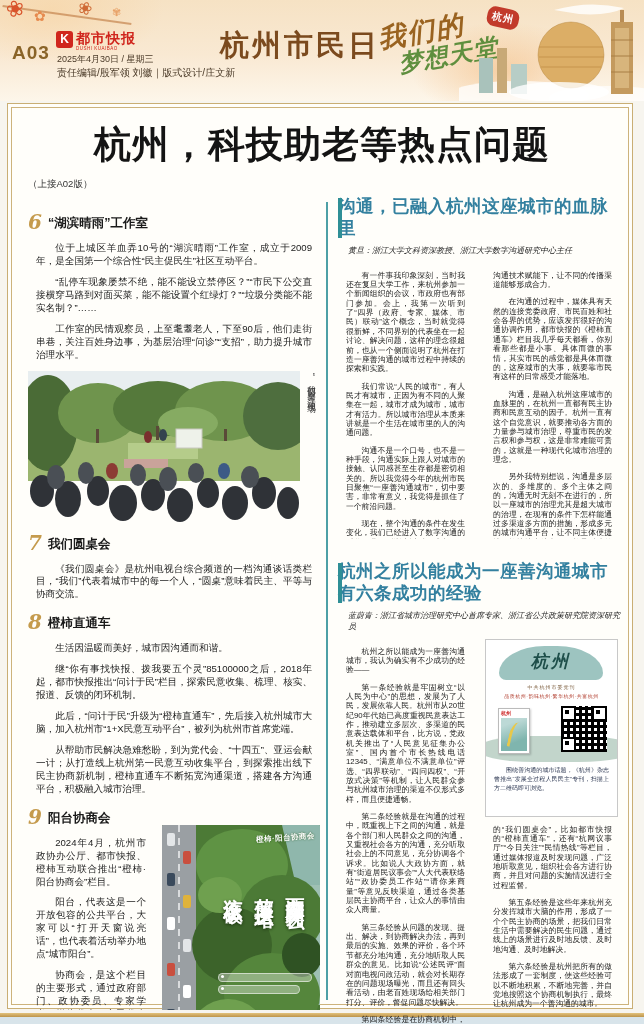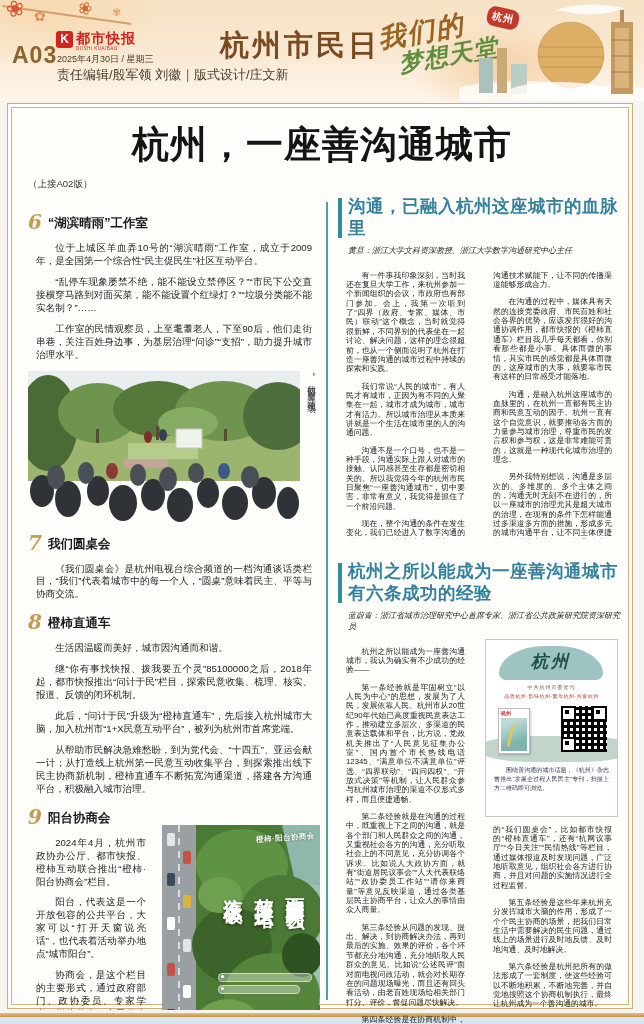--- a/index.html
+++ b/index.html
@@ -12,27 +12,27 @@
       radial-gradient(130px 70px at 78% 70%, rgba(243,183,120,.55), rgba(243,183,120,0) 70%),
       radial-gradient(160px 80px at 8% 10%, rgba(247,210,160,.6), rgba(247,210,160,0) 70%),
       linear-gradient(180deg,#f6e2c4 0%,#f9e9d3 55%,#fdf6ea 100%);
     overflow:hidden;}
   .flower{position:absolute;color:#dd6437;}
   .f1{left:6px;top:-4px;font-size:22px;transform:rotate(-15deg);color:#d9542b;}
   .f2{left:34px;top:8px;font-size:14px;color:#e68a4e;}
   .f3{left:78px;top:-2px;font-size:17px;transform:rotate(20deg);color:#cf6a35;}
   .f4{left:112px;top:6px;font-size:11px;color:#e8a268;}
   .branch{position:absolute;left:2px;top:14px;width:130px;height:1.5px;background:#c5854e;transform:rotate(8deg);opacity:.7;}
-  .pageno{position:absolute;left:12px;top:42px;font-size:23px;font-weight:bold;color:#8a6428;letter-spacing:1px;}
+  .pageno{position:absolute;left:12px;top:42px;font-size:19px;font-weight:bold;color:#8a6428;letter-spacing:1px;}
   .brandrow{position:absolute;left:56px;top:30px;display:flex;align-items:center;}
   .brand-k{width:17px;height:17px;background:#d0261d;color:#fff;border-radius:3px;font-size:12px;font-weight:bold;text-align:center;line-height:17px;margin-right:3px;}
   .brand-name{color:#d0261d;font-size:14px;font-weight:bold;letter-spacing:1px;}
   .brand-sub{position:absolute;left:76px;top:46px;font-size:4.5px;color:#d0261d;letter-spacing:.5px;}
   .dateline{position:absolute;left:57px;top:53px;font-size:9px;color:#4a3a28;}
-  .staffline{position:absolute;left:57px;top:66px;font-size:13px;color:#4a3a28;}
+  .staffline{position:absolute;left:57px;top:66px;font-size:10px;color:#4a3a28;}
   .sec-title{position:absolute;left:200px;top:26px;width:200px;text-align:center;font-size:29px;color:#7b4a1e;font-weight:600;letter-spacing:3px;}
   .slogan{position:absolute;left:380px;top:16px;transform:rotate(-10deg);line-height:1;}
   .slogan-l1{display:block;font-size:27px;font-weight:900;color:#9a6320;letter-spacing:2px;font-style:italic;}
   .slogan-l2{display:block;font-size:24px;font-weight:900;color:#5f8f3e;margin:2px 0 0 16px;letter-spacing:1px;font-style:italic;}
   .stamp{position:absolute;left:487px;top:8px;background:#c23a2b;color:#fff;font-size:10px;font-weight:bold;padding:3px 5px;border-radius:8px;transform:rotate(12deg);letter-spacing:1px;}
   .skyline{position:absolute;right:0;top:0;}
 
   
   .sheet{position:absolute;left:8px;top:104px;width:624px;height:904px;background:#fffefa;
     box-shadow:0 0 0 1px #c9ae74;}
@@ -69,21 +69,21 @@
   .poster-vtext span{display:block;margin-left:5px;text-shadow:0 1px 3px rgba(20,40,10,.75);}
   .pv1{font-size:19px;letter-spacing:2px;}
   .pv2{font-size:19px;letter-spacing:2px;}
   .pv3{font-size:19px;letter-spacing:2px;}
   .pill{position:absolute;background:rgba(255,255,255,.35);border:1px solid rgba(255,255,255,.55);border-radius:5px;height:7px;}
   .pill1{left:56px;top:148px;width:92px;}
   .pill2{left:56px;top:160px;width:80px;}
   .pill .dot{position:absolute;left:2px;top:1.5px;width:3px;height:3px;border-radius:50%;background:#fff;}
 
   
-  .rtitle-wrap{position:relative;padding-left:10px;}
+  .rtitle-wrap{position:relative;}
   .rtitle-bar{position:absolute;left:0;top:2px;width:4px;height:calc(100% - 4px);background:#2f8f96;}
   .rtitle{font-size:17.5px;font-weight:900;color:#33809f;line-height:1.25;letter-spacing:.5px;}
   .byline{font-family:Liberation Sans, sans-serif;font-style:italic;font-size:8px;color:#222;margin:5px 0 0 10px;}
   .abody{margin-top:7px;display:flex;}
   .acol{width:135px;overflow:hidden;}
   .acol + .acol{margin-left:12px;}
   .acol p{margin:8px;font-size:7.8px;line-height:1.2;color:#222;text-indent:2em;text-align:justify;}
   .acol p.cont{text-indent:0;}
   .body1{height:276px;}
   .art2{margin-top:22px;}
@@ -160,21 +160,21 @@
       <ellipse cx="100" cy="92" rx="50" ry="10" fill="#fff" opacity="0.8"></ellipse>
     </svg>
   </div>
 
   <div class="sheet">
     <div class="sheet-inner"></div>
   </div>
   <div class="goldband"></div>
   <div class="bluemargin"></div>
 
-  <div class="headline">杭州，一座善沟通城市</div>
+  <div class="headline">杭州，科技助老等热点问题</div>
   <div class="contnote">（上接A02版）</div>
 
   <div class="leftcol">
 
     <div class="item">
       <div class="item-head">
         <span class="num">6</span><span class="item-title">“湖滨晴雨”工作室</span>
       </div>
       <p class="body">位于上城区羊血弄10号的“湖滨晴雨”工作室，成立于2009年，是全国第一个综合性“民主促民生”社区互动平台。</p>
       <p class="body">“乱停车现象屡禁不绝，能不能设立禁停区？”“市民下公交直接横穿马路到对面买菜，能不能设置个红绿灯？”“垃圾分类能不能实名制？”……</p>

